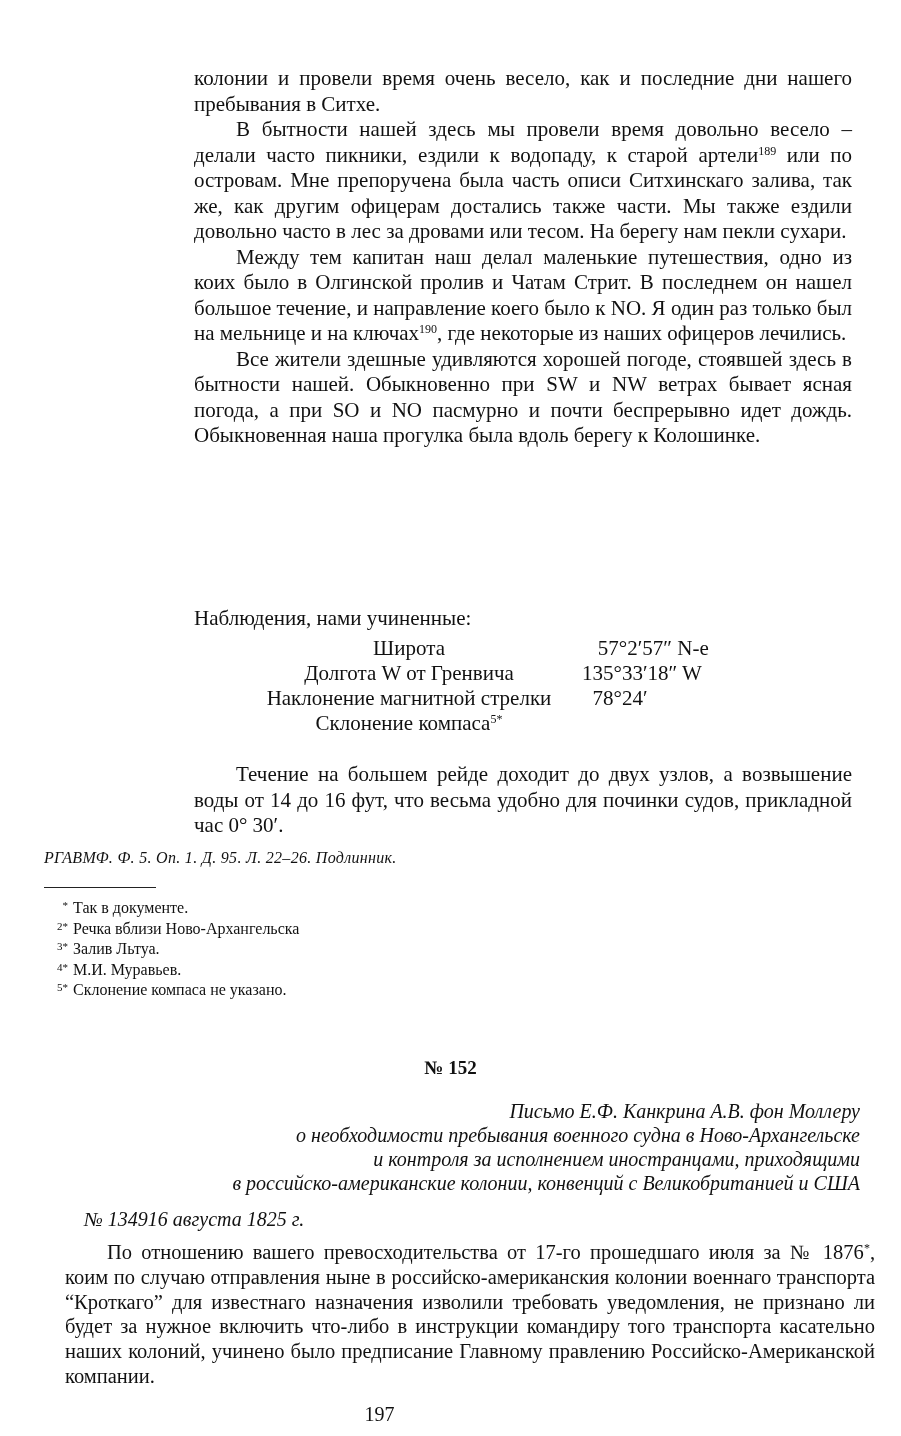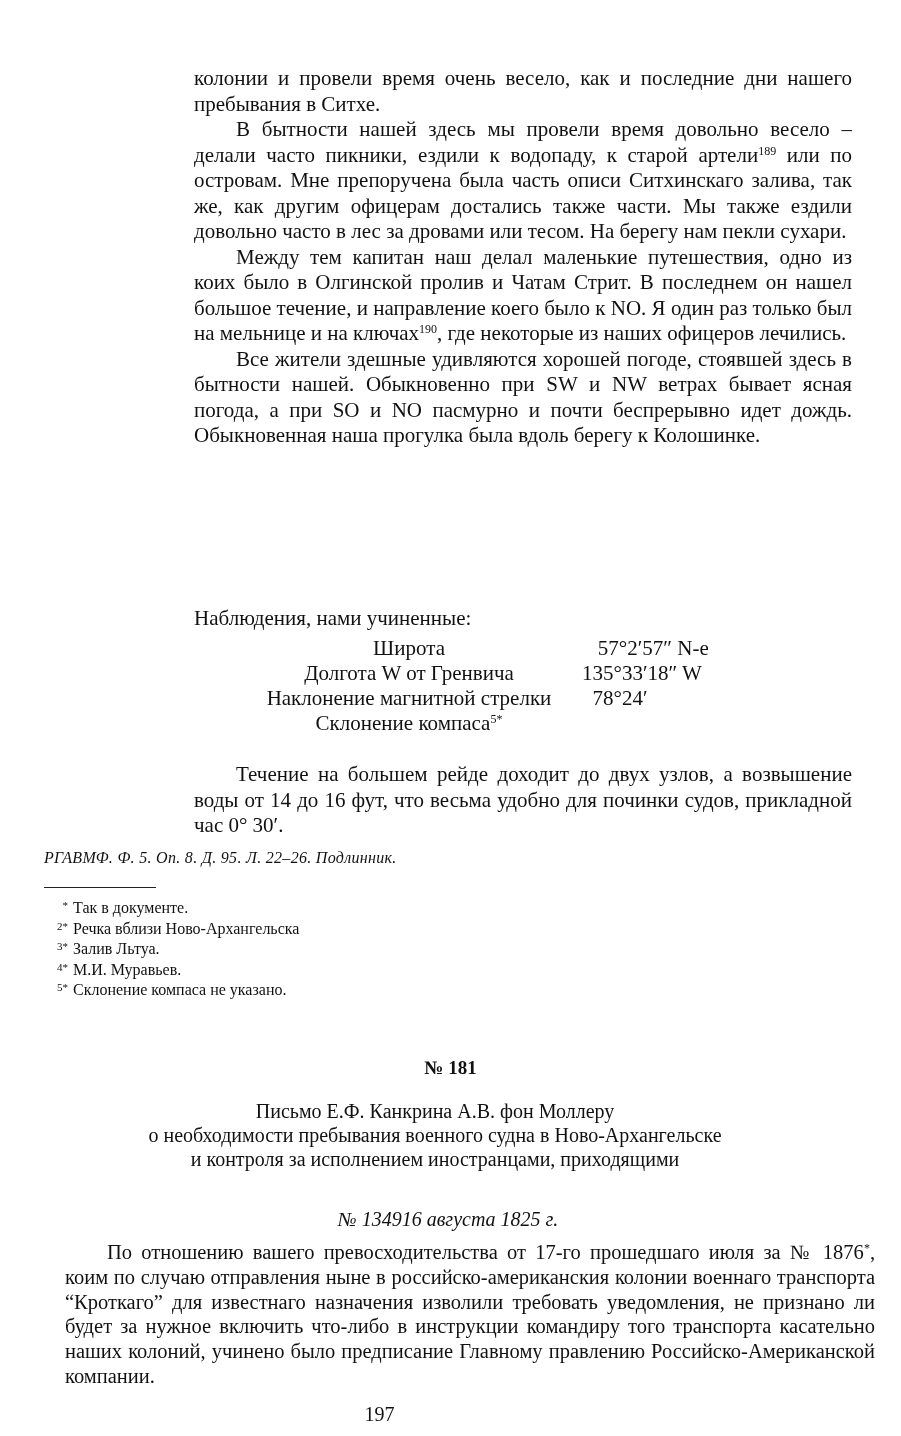--- a/index.html
+++ b/index.html
@@ -16,22 +16,22 @@
   .obs-table { position: absolute; left: 236px; top: 636px; font-size: 21px; line-height: 25px; }
   .obs-row { display: flex; height: 25px; text-align: center; }
   .obs-label { width: 346px; }
   .obs-value { white-space: pre; }
   .source { position: absolute; left: 44px; top: 849px; font-size: 16px; font-style: italic; letter-spacing: 0.3px; }
   .rule { position: absolute; left: 44px; top: 887px; width: 112px; height: 1px; background: #222; }
   .fn-list { position: absolute; left: 48px; top: 898px; font-size: 16px; line-height: 20.5px; }
   .fn-row { display: flex; }
   .fn-mark { width: 20px; font-size: 11px; vertical-align: top; text-align: right; padding-right: 5px; line-height: 14px; }
   .doc-number { position: absolute; left: 0; width: 901px; top: 1057px; text-align: center; font-weight: bold; font-size: 19px; }
-  .doc-title { position: absolute; left: 25px; width: 820px; top: 1099px; text-align: center; font-size: 20px; line-height: 24px; }
-  .doc-meta { position: absolute; left: 84px; width: 728px; top: 1208px; font-style: italic; font-size: 20px; display: flex; justify-content: center; }
+  .doc-title { position: absolute; left: 40px; width: 820px; top: 1099px; text-align: right; font-style: italic; font-size: 20px; line-height: 24px; }
+  .doc-meta { position: absolute; left: 84px; width: 728px; top: 1208px; font-style: italic; font-size: 20px; display: flex; justify-content: flex-start; }
   .letter { position: absolute; left: 44px; width: 810px; top: 1240px; margin-left: 21px; }
   .letter .p { font-size: 20.5px; line-height: 24.8px; }
   .page-num { position: absolute; left: 0; width: 759px; top: 1403px; text-align: center; font-size: 20px; }
 </style>
 </head>
 <body>
 
 <div class="page">
 
   <div class="col" style="top:66px;">
@@ -61,21 +61,21 @@
     <div class="obs-row">
       <span class="obs-label"><span>Склонение компаса</span><sup>5*</sup></span>
       <span class="obs-value"></span>
     </div>
   </div>
 
   <div class="col" style="top:762px;">
     <p class="p indent">Течение на большем рейде доходит до двух узлов, а возвышение воды от 14 до 16 фут, что весьма удобно для починки судов, прикладной час 0° 30′.</p>
   </div>
 
-  <div class="source">РГАВМФ. Ф. 5. Оп. 8. Д. 95. Л. 22–26. Подлинник.</div>
+  <div class="source">РГАВМФ. Ф. 5. Оп. 1. Д. 95. Л. 22–26. Подлинник.</div>
   <div class="rule"></div>
 
   <div class="fn-list">
     <div class="fn-row">
         <span class="fn-mark">*</span>
         <span>Так в документе.</span>
       </div>
     <div class="fn-row">
         <span class="fn-mark">2*</span>
         <span>Речка вблизи Ново-Архангельска</span>
@@ -87,26 +87,27 @@
     <div class="fn-row">
         <span class="fn-mark">4*</span>
         <span>М.И. Муравьев.</span>
       </div>
     <div class="fn-row">
         <span class="fn-mark">5*</span>
         <span>Склонение компаса не указано.</span>
       </div>
   </div>
 
-  <div class="doc-number">№ 181</div>
+  <div class="doc-number">№ 152</div>
 
   <div class="doc-title">
     <div>Письмо Е.Ф. Канкрина А.В. фон Моллеру</div>
     <div>о необходимости пребывания военного судна в Ново-Архангельске</div>
     <div>и контроля за исполнением иностранцами, приходящими</div>
+    <div>в российско-американские колонии, конвенций с Великобританией и США</div>
   </div>
 
   <div class="doc-meta">
     <span>№ 1349</span>
     <span>16 августа 1825 г.</span>
   </div>
 
   <div class="letter">
     <p class="p indent"><span>По отношению вашего превосходительства от 17-го прошедшаго июля за № 1876</span><sup>*</sup><span>, коим по случаю отправления ныне в российско-американския колонии военнаго транспорта “Кроткаго” для известнаго назначения изволили требовать уведомления, не признано ли будет за нужное включить что-либо в инструкции командиру того транспорта касательно наших колоний, учинено было предписание Главному правлению Российско-Американской компании.</span></p>
   </div>

